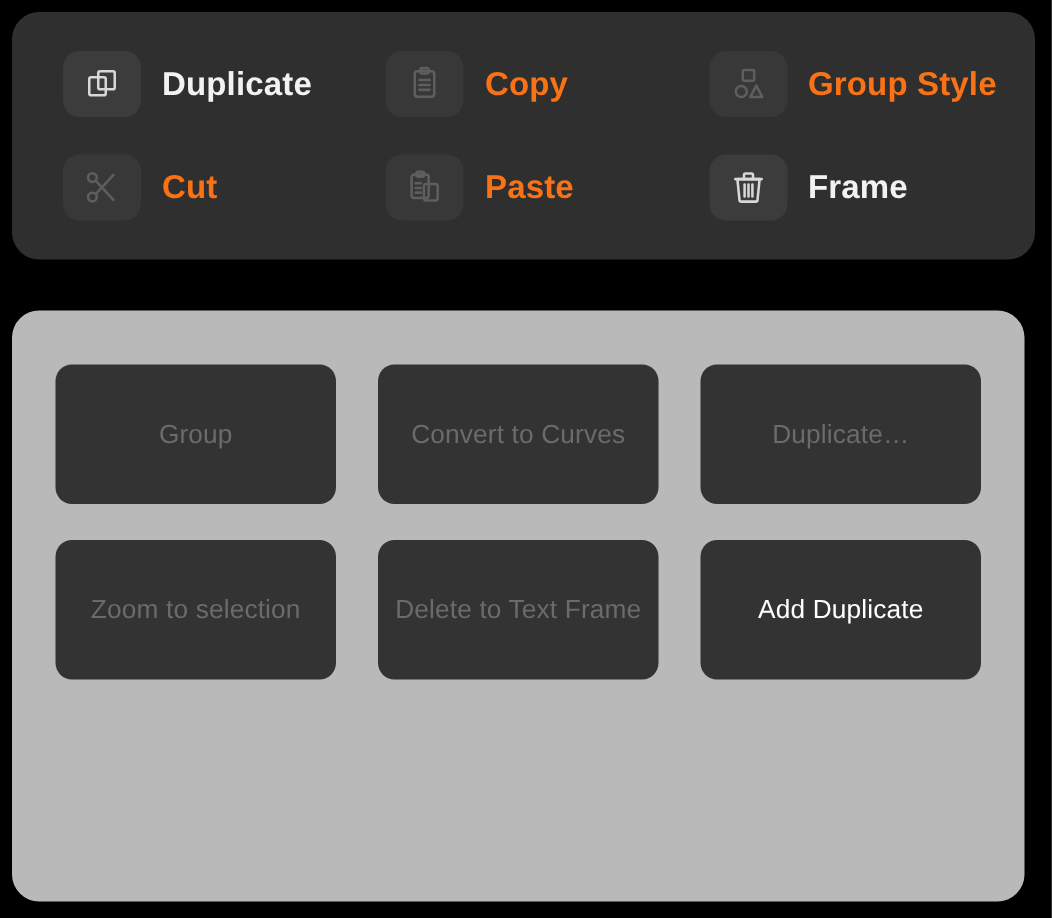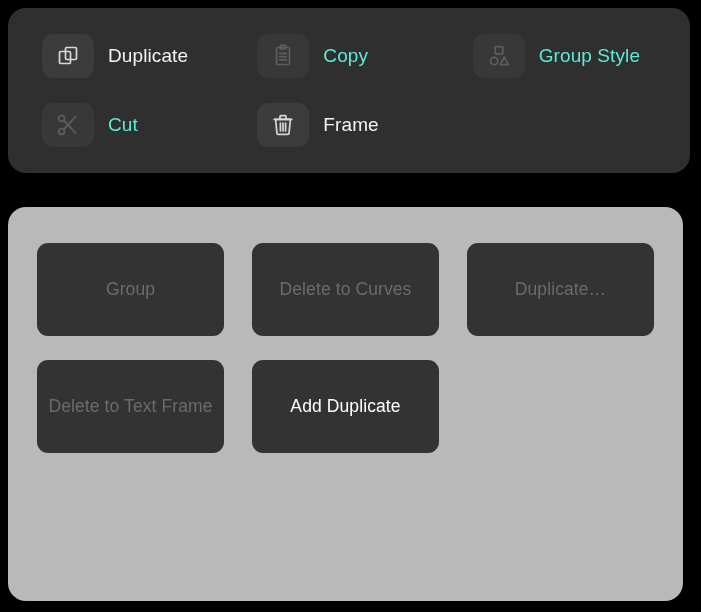--- a/index.html
+++ b/index.html
@@ -53,27 +53,28 @@
     justify-content: center;
     flex: 0 0 auto;
   }
   .action-item.disabled .action-icon-tile {
     background: #383838;
   }
   .action-icon-tile svg {
     display: block;
   }
   .action-label {
-    font-size: 19px;
+    font-size: 22px;
     color: #f2f2f2;
     letter-spacing: 0.1px;
     white-space: nowrap;
+    font-weight: bold;
   }
   .action-item.disabled .action-label {
-    color: #5eead4;
+    color: #f97316;
   }
   .ico-stroke {
     fill: none;
     stroke: #d8d8d8;
     stroke-width: 1.7;
     stroke-linejoin: round;
     stroke-linecap: round;
   }
   .action-item.disabled .ico-stroke {
     stroke: #5e5e5e;
@@ -163,20 +164,33 @@
         <svg width="26" height="26" viewBox="0 0 26 26" aria-hidden="true">
           <circle class="ico-stroke" cx="6.6" cy="6.4" r="2.9"></circle>
           <circle class="ico-stroke" cx="6.6" cy="19.4" r="2.9"></circle>
           <line class="ico-stroke" x1="8.8" y1="8.4" x2="20.6" y2="21.2"></line>
           <line class="ico-stroke" x1="8.8" y1="17.4" x2="20.6" y2="4.6"></line>
         </svg>
       </span>
       <span class="action-label">Cut</span>
     </div>
 
+    <div class="action-item disabled">
+      <span class="action-icon-tile">
+        <svg width="26" height="26" viewBox="0 0 26 26" aria-hidden="true">
+          <rect class="ico-stroke" x="4.4" y="4.4" width="11.4" height="15.6" rx="1.6"></rect>
+          <rect class="ico-stroke" x="7.6" y="2.5" width="5" height="3.3" rx="1"></rect>
+          <line class="ico-stroke" x1="7.1" y1="10.2" x2="10.6" y2="10.2"></line>
+          <line class="ico-stroke" x1="7.1" y1="13.3" x2="10.6" y2="13.3"></line>
+          <line class="ico-stroke" x1="7.1" y1="16.4" x2="10.6" y2="16.4"></line>
+          <rect class="ico-stroke" x="12.6" y="10.6" width="9.2" height="11" rx="1.4"></rect>
+        </svg>
+      </span>
+      <span class="action-label">Paste</span>
+    </div>
 
     <div class="action-item">
       <span class="action-icon-tile">
         <svg width="26" height="26" viewBox="0 0 26 26" aria-hidden="true">
           <path class="ico-stroke" d="M5.6 7.4 L20.4 7.4 L19 21.4 Q18.9 22.4 17.9 22.4 L8.1 22.4 Q7.1 22.4 7 21.4 Z"></path>
           <line class="ico-stroke" x1="4.2" y1="7.4" x2="21.8" y2="7.4"></line>
           <path class="ico-stroke" d="M10 7.4 L10 4.6 Q10 3.6 11 3.6 L15 3.6 Q16 3.6 16 4.6 L16 7.4"></path>
           <line class="ico-stroke" x1="10.4" y1="11" x2="10.4" y2="19"></line>
           <line class="ico-stroke" x1="13" y1="11" x2="13" y2="19"></line>
           <line class="ico-stroke" x1="15.6" y1="11" x2="15.6" y2="19"></line>
@@ -184,18 +198,19 @@
       </span>
       <span class="action-label">Frame</span>
     </div>
 
   </div>
 </div>
 
 <div id="commands-panel">
   <div class="command-grid">
     <div class="command-button disabled">Group</div>
-    <div class="command-button disabled">Delete to Curves</div>
+    <div class="command-button disabled">Convert to Curves</div>
     <div class="command-button disabled">Duplicate…</div>
+    <div class="command-button disabled">Zoom to selection</div>
     <div class="command-button disabled">Delete to Text Frame</div>
     <div class="command-button">Add Duplicate</div>
   </div>
 </div>
 
 </body></html>

